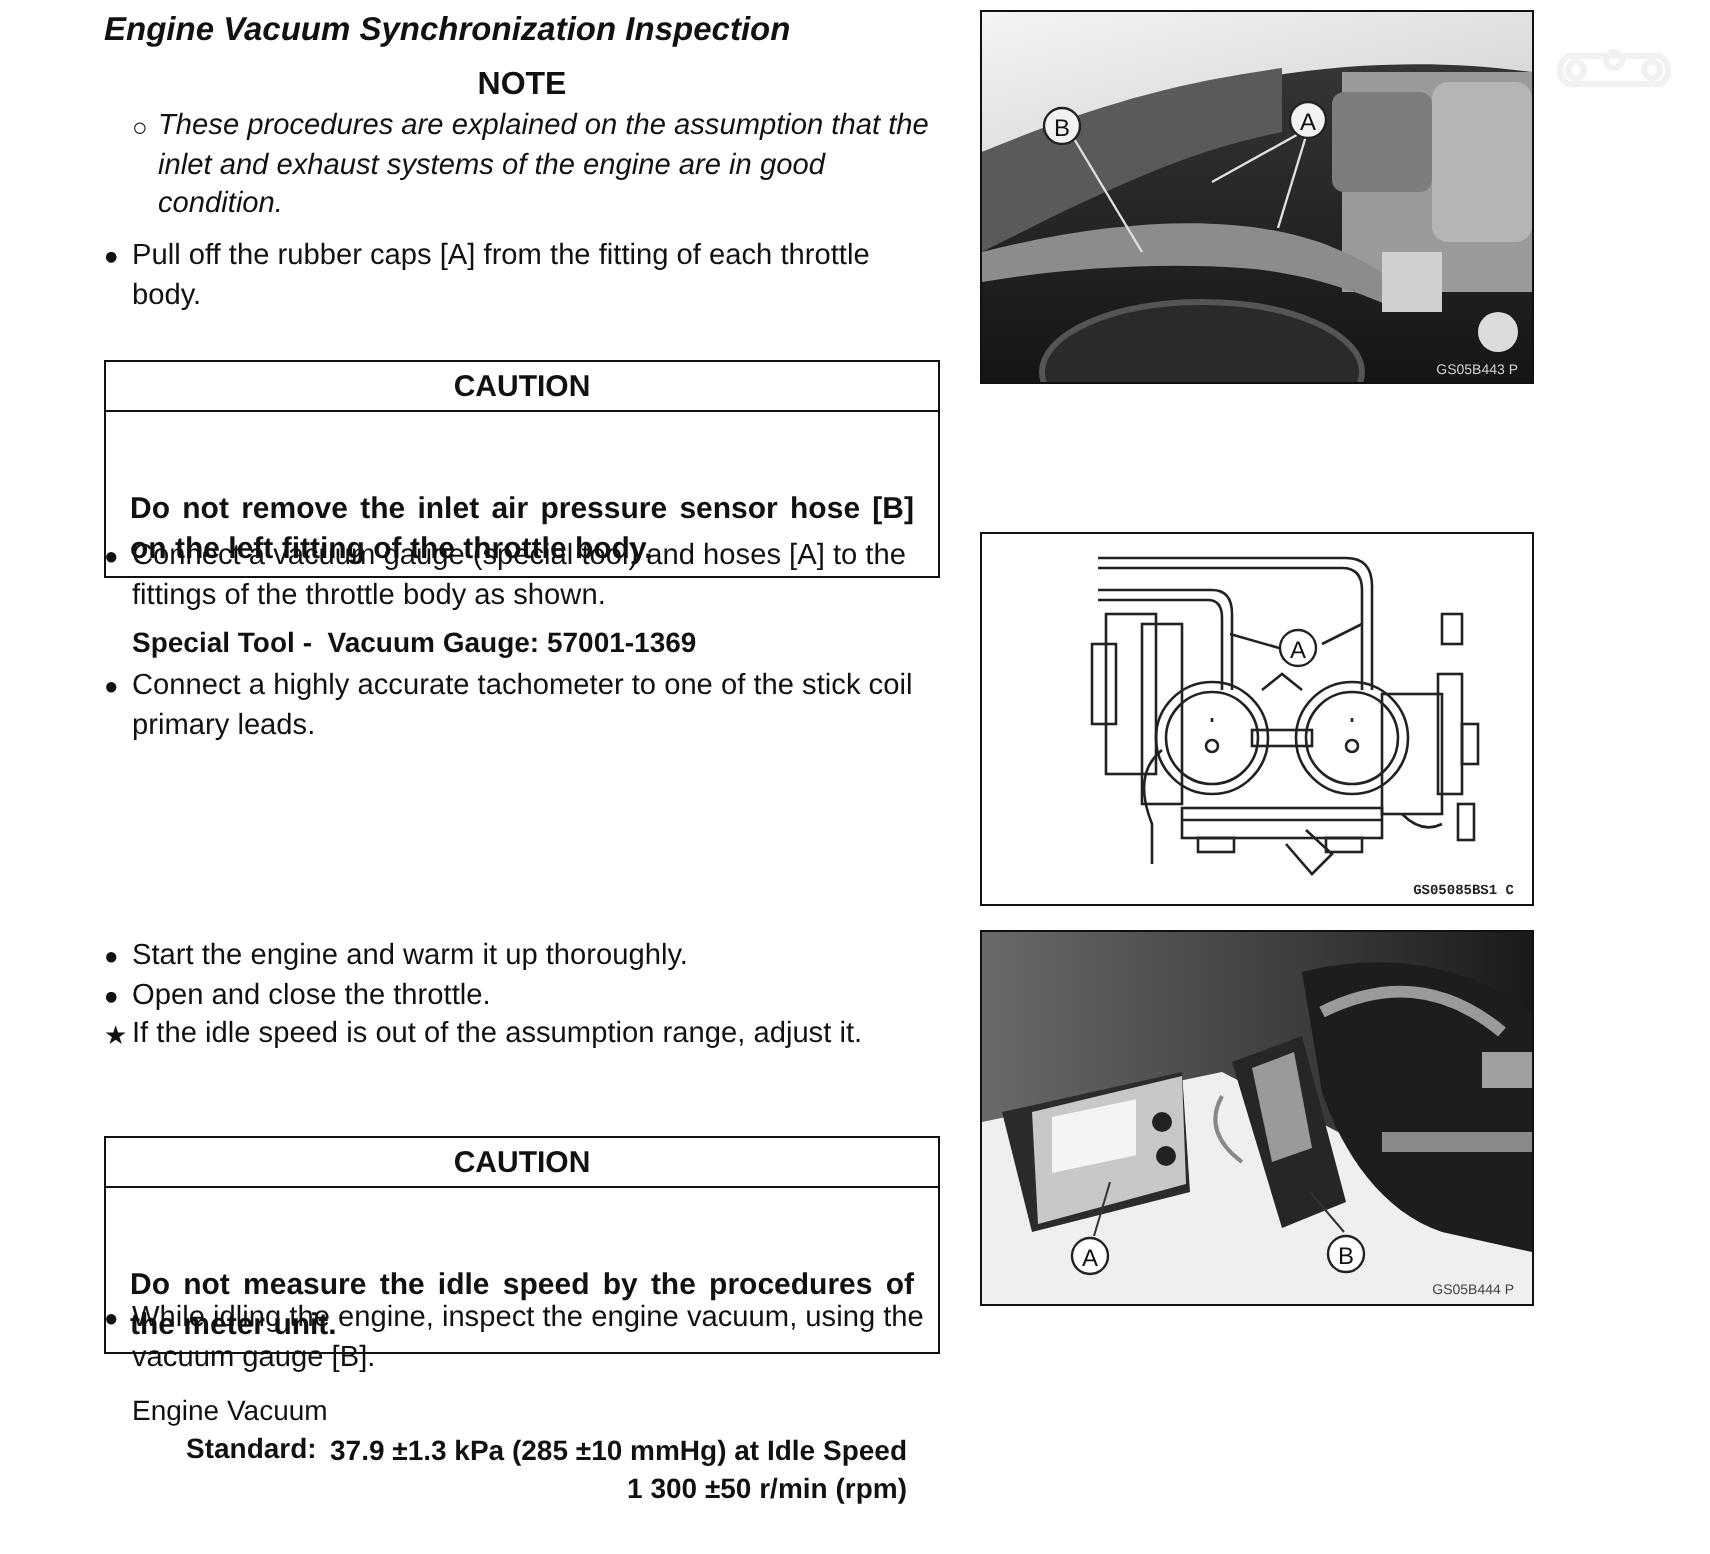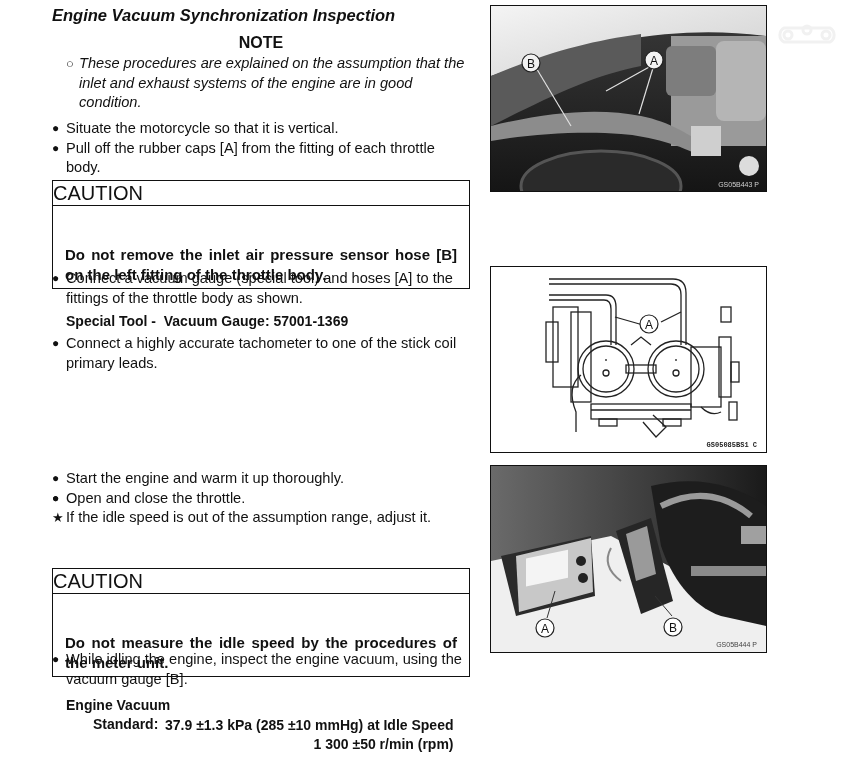--- a/index.html
+++ b/index.html
@@ -9,45 +9,44 @@
   .title { left:52px; top:6px; font-size:16.5px; font-weight:bold; font-style:italic; white-space:nowrap; }
   .note-h { left:52px; width:418px; top:34px; text-align:center; font-size:16px; font-weight:bold; }
   .note-body { left:66px; top:54px; width:410px; font-size:14.6px; font-style:italic; line-height:19.5px; }
   .note-body .mk { position:absolute; left:0; top:0; font-style:normal; font-size:13px; }
   .note-body .tx { display:block; padding-left:13px; }
   .para { left:52px; width:420px; font-size:14.6px; line-height:19.5px; }
   .item { position:relative; padding-left:14px; }
   .item .mk { position:absolute; left:0; top:0; font-size:12px; }
   .item .mk.star { font-size:13px; }
   .caution { left:52px; width:416px; border:1.3px solid #111; }
-  .caution .ch { height:24px; line-height:25px; font-size:20px; font-weight:normal; border-bottom:1.3px solid #111; }
+  .caution .ch { height:24px; line-height:25px; text-align:center; font-size:15px; font-weight:bold; border-bottom:1.3px solid #111; }
   .caution .cb { padding:7px 12px 4px 12px; font-size:15px; font-weight:bold; line-height:19.5px; text-align:justify;margin-top:32px; }
   .tool { left:66px; font-size:14px; font-weight:bold; white-space:nowrap; }
-  .spec-h { left:66px; top:697px; font-size:14px; font-weight:bold; }
+  .spec-h { left:66px; top:697px; font-size:14px; font-weight:normal; }
   .spec-l { left:93px; top:716px; font-size:14px; font-weight:bold; }
   .spec-v { left:165px; top:716px; font-size:14px; font-weight:bold; line-height:18.5px;text-align:right; }
   .fig { left:490px; width:275px; border:1.5px solid #111; overflow:hidden; }
   .fig svg { display:block; }
   .watermark { left:776px; top:20px; }
 </style>
 </head>
 <body>
 
 <div class="abs title">Engine Vacuum Synchronization Inspection</div>
 
 <div class="abs note-h">NOTE</div>
 <div class="abs note-body">
   <span class="mk">○</span>
   <span class="tx">These procedures are explained on the assumption that the inlet and exhaust systems of the engine are in good condition.</span>
 </div>
 
 <div class="abs para" style="top:119px;">
   <div class="item">
     <span class="mk">●</span>
-    <span>Situate the motorcycle so that it is vertical.</span>
   </div>
   <div class="item">
     <span class="mk">●</span>
     <span>Pull off the rubber caps [A] from the fitting of each throttle body.</span>
   </div>
 </div>
 
 <div class="abs caution" style="top:180px;">
   <div class="ch">CAUTION</div>
   <div class="cb">Do not remove the inlet air pressure sensor hose [B] on the left fitting of the throttle body.</div>

